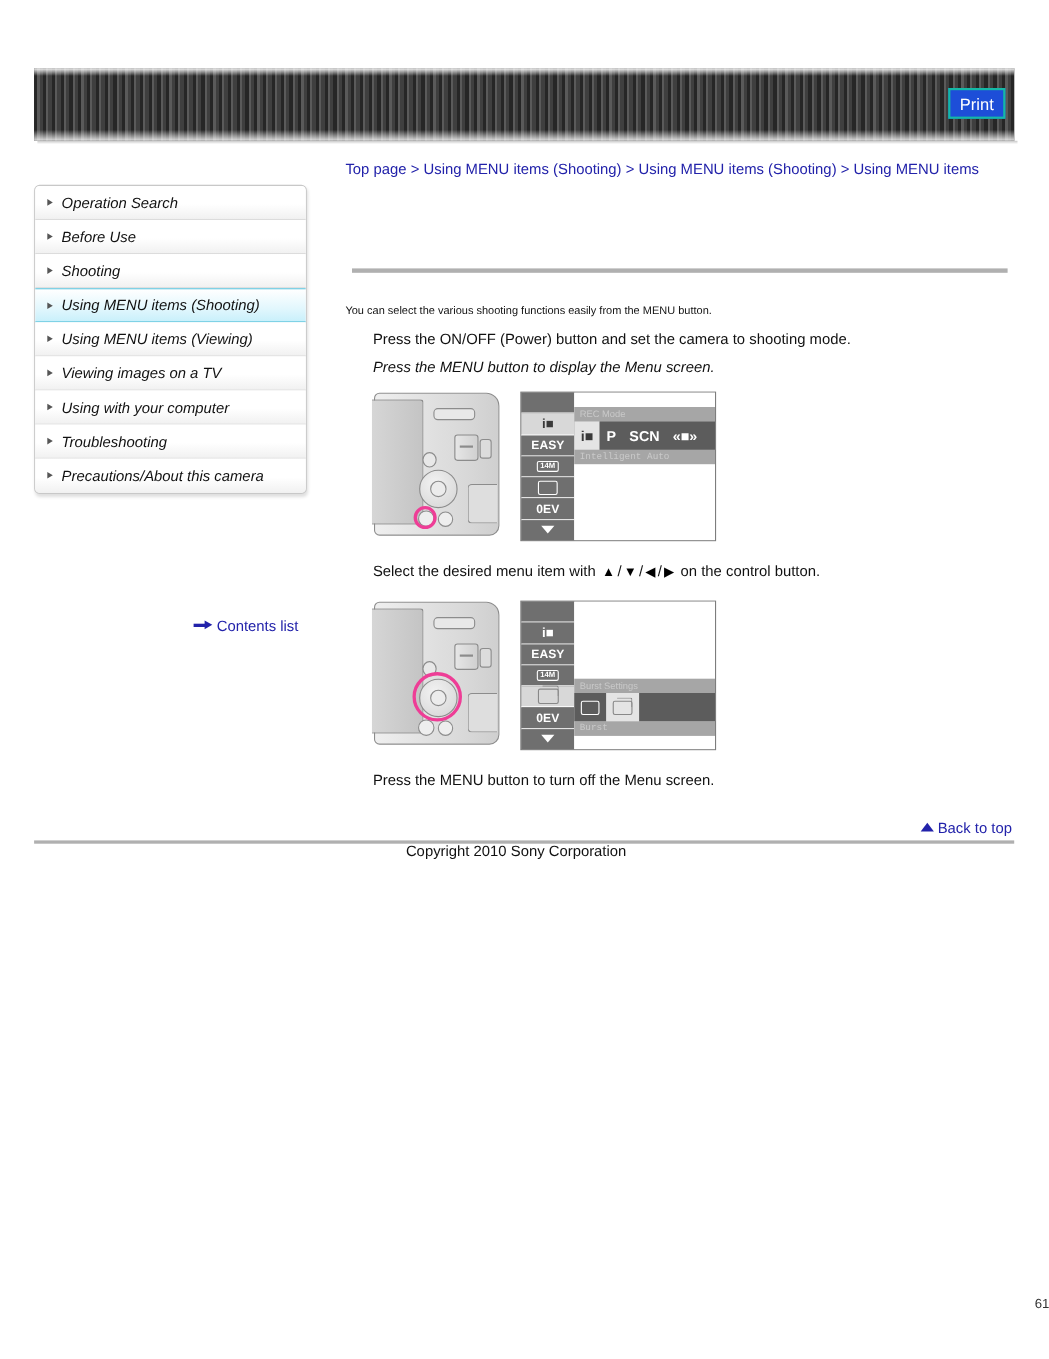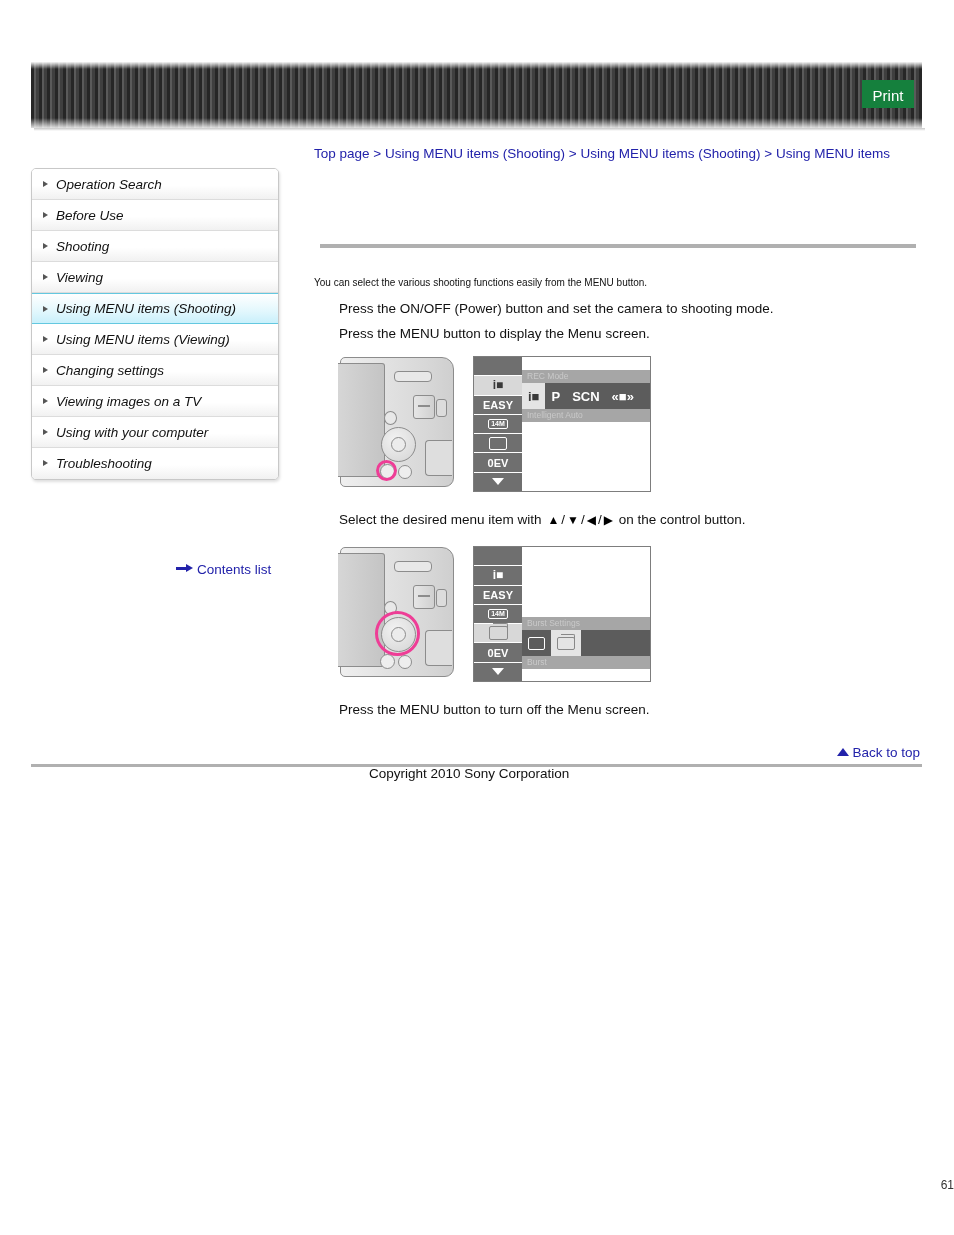--- a/index.html
+++ b/index.html
@@ -42,22 +42,22 @@
     width: 891px;
     height: 3px;
     background: linear-gradient(to bottom, rgba(0,0,0,0.22), rgba(0,0,0,0));
   }
   #print-button {
     position: absolute;
     right: 40px;
     top: 80px;
     width: 52px;
     height: 28px;
-    border: 2px solid #15803d;
-    background: #15803d;
+    border: 2px solid #14b8a6;
+    background: #1d4ed8;
     color: #ffffff;
     font-size: 15px;
     line-height: 28px;
     text-align: center;
     cursor: pointer;
     box-sizing: border-box;
   }
 
   
   #breadcrumb {
@@ -167,21 +167,21 @@
     color: #111111;
   }
   .step-line {
     position: absolute;
     left: 339px;
     font-size: 13.5px;
     line-height: 20px;
     color: #111111;
   }
   #step1 { top: 299px; }
-  #step2 { top: 324px; }
+  #step2 { top: 324px; font-style: italic; }
   #select-line {
     position: absolute;
     left: 339px;
     top: 510px;
     font-size: 13.5px;
     line-height: 20px;
     color: #111111;
     text-align: center;
   }
   #select-line .glyph {
@@ -468,20 +468,21 @@
     position: absolute;
     left: 0;
     width: 100%;
     height: 13px;
     background: #a6a6a6;
     color: #c9c9c9;
     font-size: 8.5px;
     line-height: 13px;
     padding-left: 5px;
     box-sizing: border-box;
+    font-family: Liberation Mono, monospace;
   }
 
   
   #back-to-top {
     position: absolute;
     right: 34px;
     top: 745px;
     font-size: 13.5px;
     color: #2222aa;
     cursor: pointer;
@@ -544,47 +545,43 @@
     <span>Operation Search</span>
   </div>
   <div class="nav-item">
     <span class="bullet"></span>
     <span>Before Use</span>
   </div>
   <div class="nav-item">
     <span class="bullet"></span>
     <span>Shooting</span>
   </div>
+  <div class="nav-item active">
+    <span class="bullet"></span>
+    <span>Using MENU items (Shooting)</span>
+  </div>
   <div class="nav-item">
     <span class="bullet"></span>
-    <span>Viewing</span>
-  </div>
-  <div class="nav-item active">
-    <span class="bullet"></span>
-    <span>Using MENU items (Shooting)</span>
+    <span>Using MENU items (Viewing)</span>
   </div>
   <div class="nav-item">
     <span class="bullet"></span>
-    <span>Using MENU items (Viewing)</span>
+    <span>Viewing images on a TV</span>
   </div>
   <div class="nav-item">
     <span class="bullet"></span>
-    <span>Changing settings</span>
+    <span>Using with your computer</span>
   </div>
   <div class="nav-item">
     <span class="bullet"></span>
-    <span>Viewing images on a TV</span>
+    <span>Troubleshooting</span>
   </div>
   <div class="nav-item">
     <span class="bullet"></span>
-    <span>Using with your computer</span>
-  </div>
-  <div class="nav-item">
-    <span class="bullet"></span>
-    <span>Troubleshooting</span>
+    <span>Precautions/About this camera</span>
   </div>
 </div>
 
 <div id="contents-list-link">
   <span class="arrow"></span><span>Contents list</span>
 </div>
 
 <div id="rule-top"></div>
 
 <div id="intro">You can select the various shooting functions easily from the MENU button.</div>

